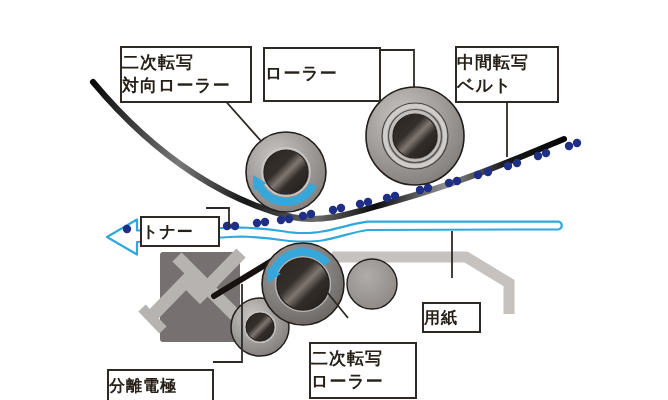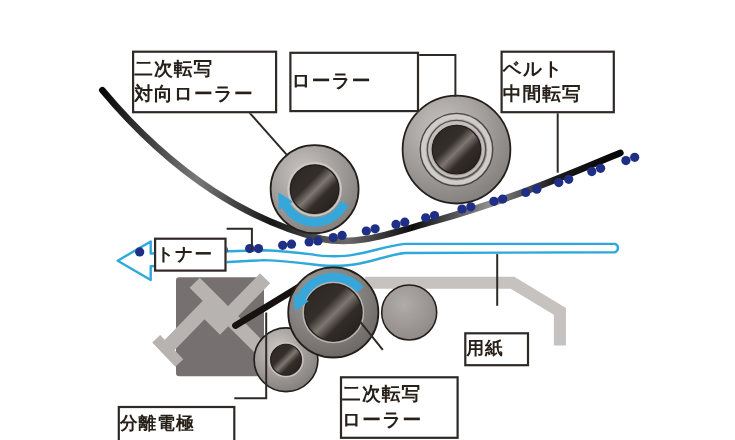--- a/index.html
+++ b/index.html
@@ -156,25 +156,25 @@
 <div class="lbl f17" style="left:120px;top:22px;width:132px;height:57px;">
   <span>二次転写</span>
   <span>対向ローラー</span>
 </div>
 
 <div class="lbl f17" style="left:263px;top:23px;width:118px;height:55px;">
   <span>ローラー</span>
 </div>
 
 <div class="lbl f17" style="left:455px;top:22px;width:104px;height:57px;">
+  <span>中間転写</span>
   <span>ベルト</span>
-  <span>中間転写</span>
 </div>
 
-<div class="lbl f16" style="left:140px;top:192px;width:66px;height:31px;">
+<div class="lbl f16" style="left:140px;top:192px;width:80px;height:31px;">
   <span>トナー</span>
 </div>
 
 <div class="lbl f16" style="left:107px;top:345px;width:107px;height:33px;">
   <span>分離電極</span>
 </div>
 
 <div class="lbl f16" style="left:422px;top:278px;width:59px;height:31px;">
   <span>用紙</span>
 </div>

